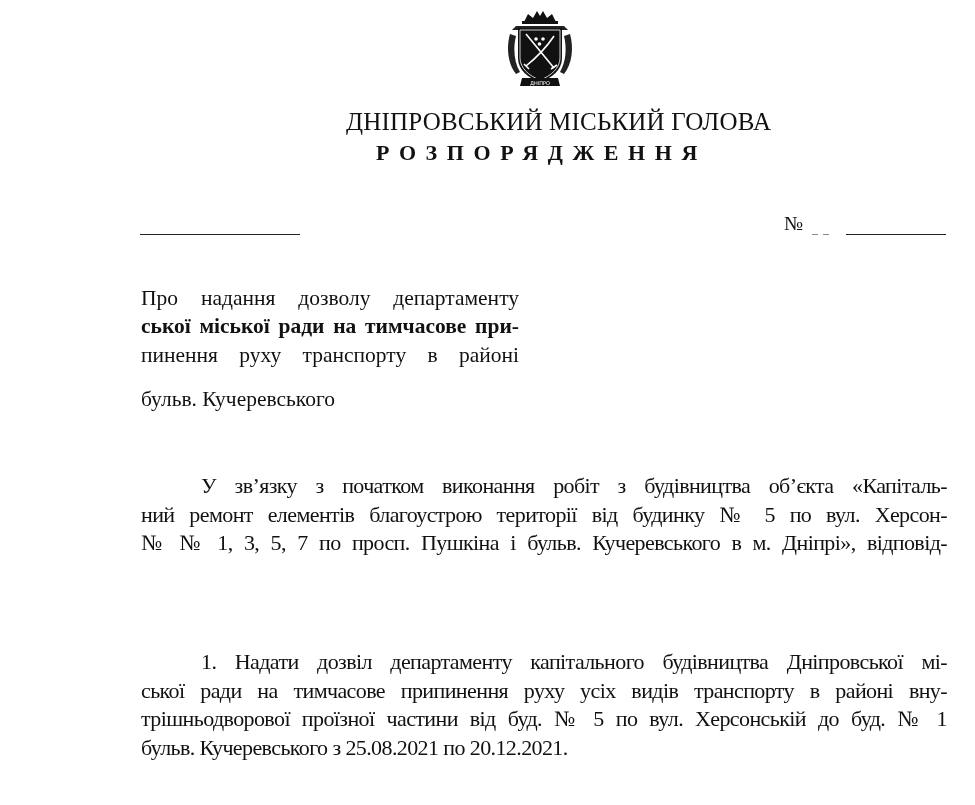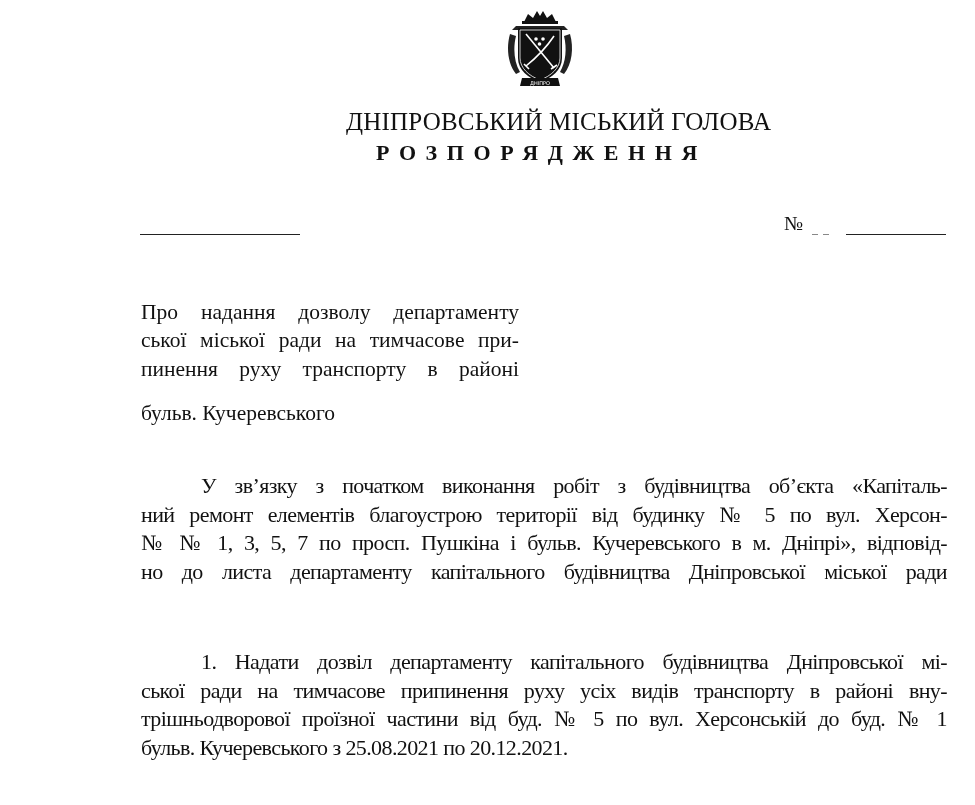--- a/index.html
+++ b/index.html
@@ -73,31 +73,30 @@
 </div>
 <div class="doc-type">РОЗПОРЯДЖЕННЯ</div>
 
 <div class="date-line"></div>
 <div class="num-sign">№</div>
 <div class="num-dash" style="left:812px;"></div>
 <div class="num-dash" style="left:823px;"></div>
 <div class="num-line"></div>
 
 <div class="subject">
-  <span class="ln" style="display: block; margin-top: 14px;">Про надання дозволу департаменту</span>
-  <span class="ln" style="display: block;">ської міської ради на тимчасове при-</span>
+  <span class="ln" style="display: block;">Про надання дозволу департаменту</span>
+  <span class="ln" style="display: block; font-weight: bold;">ської міської ради на тимчасове при-</span>
   <span class="ln" style="display: block;">пинення руху транспорту в районі</span>
   <span class="ln last" style="display: block;">бульв. Кучеревського</span>
 </div>
 
 <div class="body-text p1">
   <span class="ln indent" style="display: block;">У зв’язку з початком виконання робіт з будівництва об’єкта  «Капіталь-</span>
   <span class="ln" style="display: block;">ний ремонт елементів благоустрою території від будинку № 5 по вул. Херсон-</span>
   <span class="ln" style="display: block;">№ № 1, 3, 5, 7 по просп. Пушкіна і бульв. Кучеревського в м. Дніпрі», відповід-</span>
-  <span class="ln" style="display: block;">но до листа департаменту капітального будівництва Дніпровської міської ради</span>
 </div>
 
 <div class="body-text p2">
   <span class="ln indent" style="display: block;">1. Надати дозвіл департаменту капітального будівництва Дніпровської мі-</span>
   <span class="ln" style="display: block;">ської ради на тимчасове припинення руху усіх видів транспорту в районі вну-</span>
   <span class="ln" style="display: block;">трішньодворової проїзної частини від буд. № 5 по вул. Херсонській до буд. № 1</span>
   <span class="ln last" style="display: block;">бульв. Кучеревського  з  25.08.2021 по 20.12.2021.</span>
 </div>
 
 </body></html>

